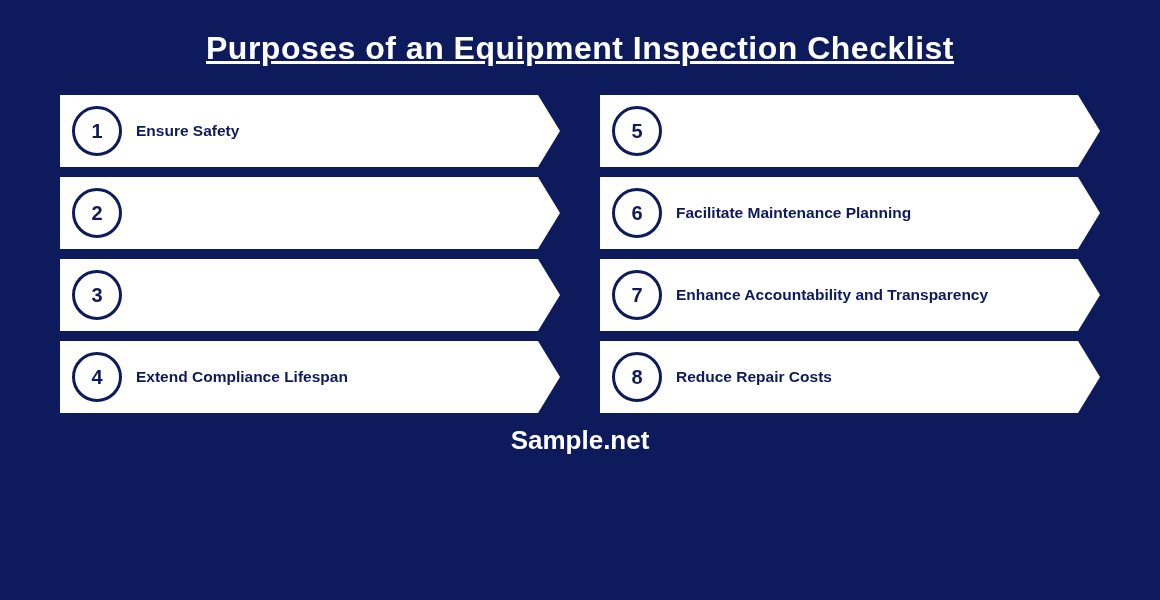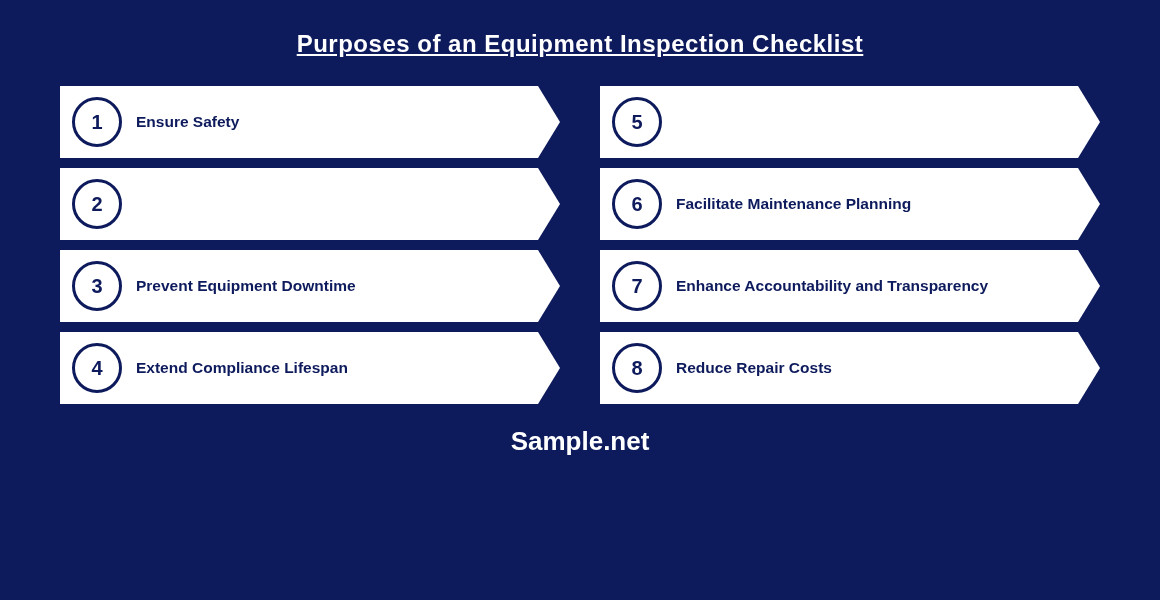--- a/index.html
+++ b/index.html
@@ -12,21 +12,21 @@
       overflow: hidden;
       display: flex;
       flex-direction: column;
       align-items: center;
       justify-content: flex-start;
       padding: 30px 60px 20px 60px;
     }
 
     .title {
       color: #ffffff;
-      font-size: 24px;
+      font-size: 32px;
       font-weight: 900;
       text-decoration: underline;
       text-align: center;
       margin-bottom: 28px;
       letter-spacing: 0.5px;
     }
 
     .grid {
       display: grid;
       grid-template-columns: 1fr 1fr;
@@ -70,21 +70,21 @@
       font-weight: 800;
       color: #0d1a5c;
       line-height: 1.25;
       text-align: right;
     }
 
     .footer {
       color: #ffffff;
       font-size: 26px;
       font-weight: 900;
-      margin-top: 22px;
+      margin-top: 12px;
       text-align: center;
     }
   </style>
 </head>
 <body>
 
 <h1 class="title">Purposes of an Equipment Inspection Checklist</h1>
 
 <div class="grid">
 <div class="arrow-item">
@@ -106,21 +106,20 @@
     <div class="arrow-item">
       <div class="circle">
         <span class="circle-num">6</span>
       </div>
       <span class="item-text">Facilitate Maintenance Planning</span>
     </div>
     <div class="arrow-item">
       <div class="circle">
         <span class="circle-num">3</span>
       </div>
-      <span class="item-text">Prevent Equipment Downtime</span>
     </div>
     <div class="arrow-item">
       <div class="circle">
         <span class="circle-num">7</span>
       </div>
       <span class="item-text">Enhance   Accountability and Transparency</span>
     </div>
     <div class="arrow-item">
       <div class="circle">
         <span class="circle-num">4</span>

